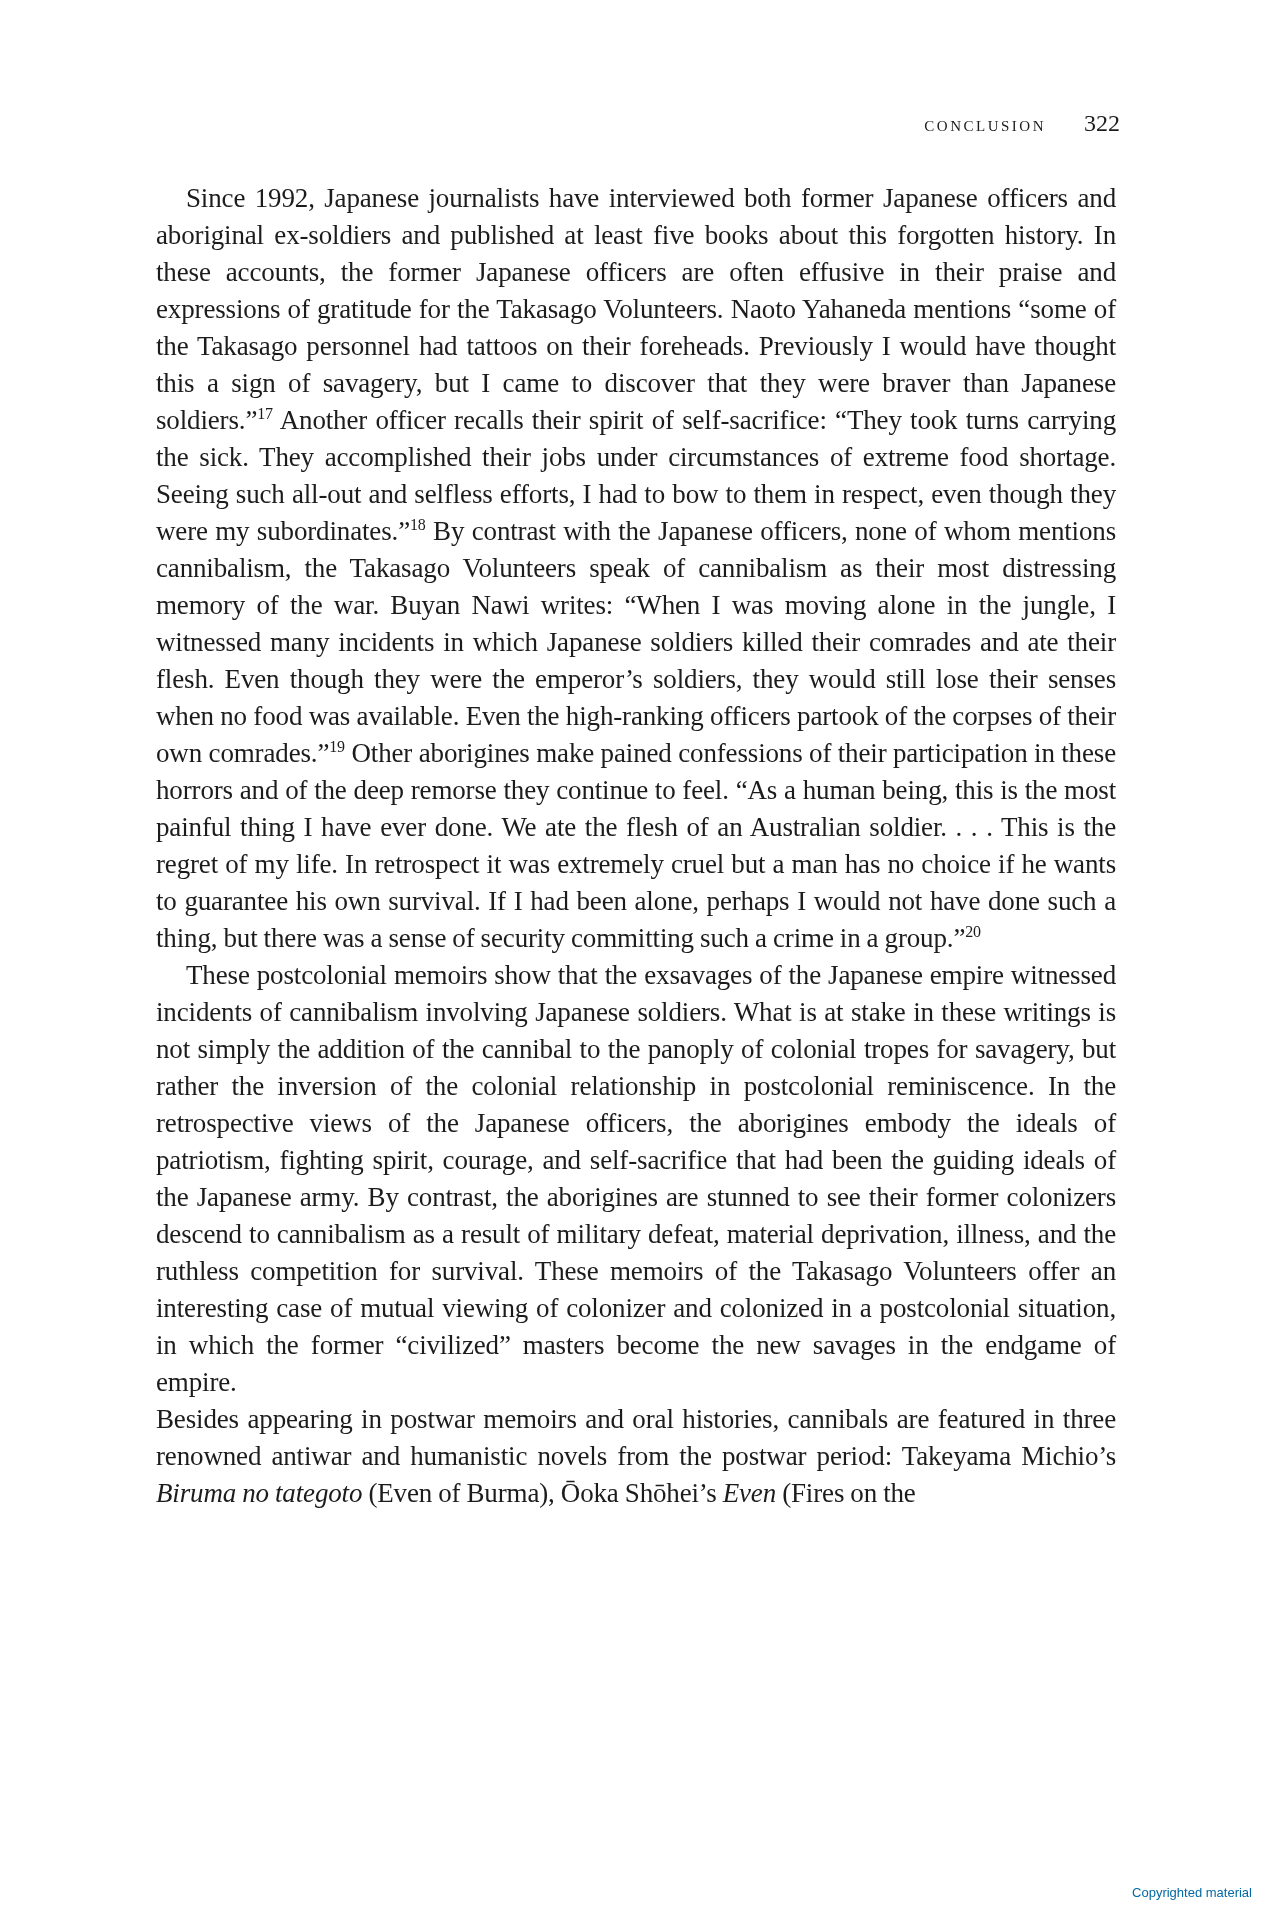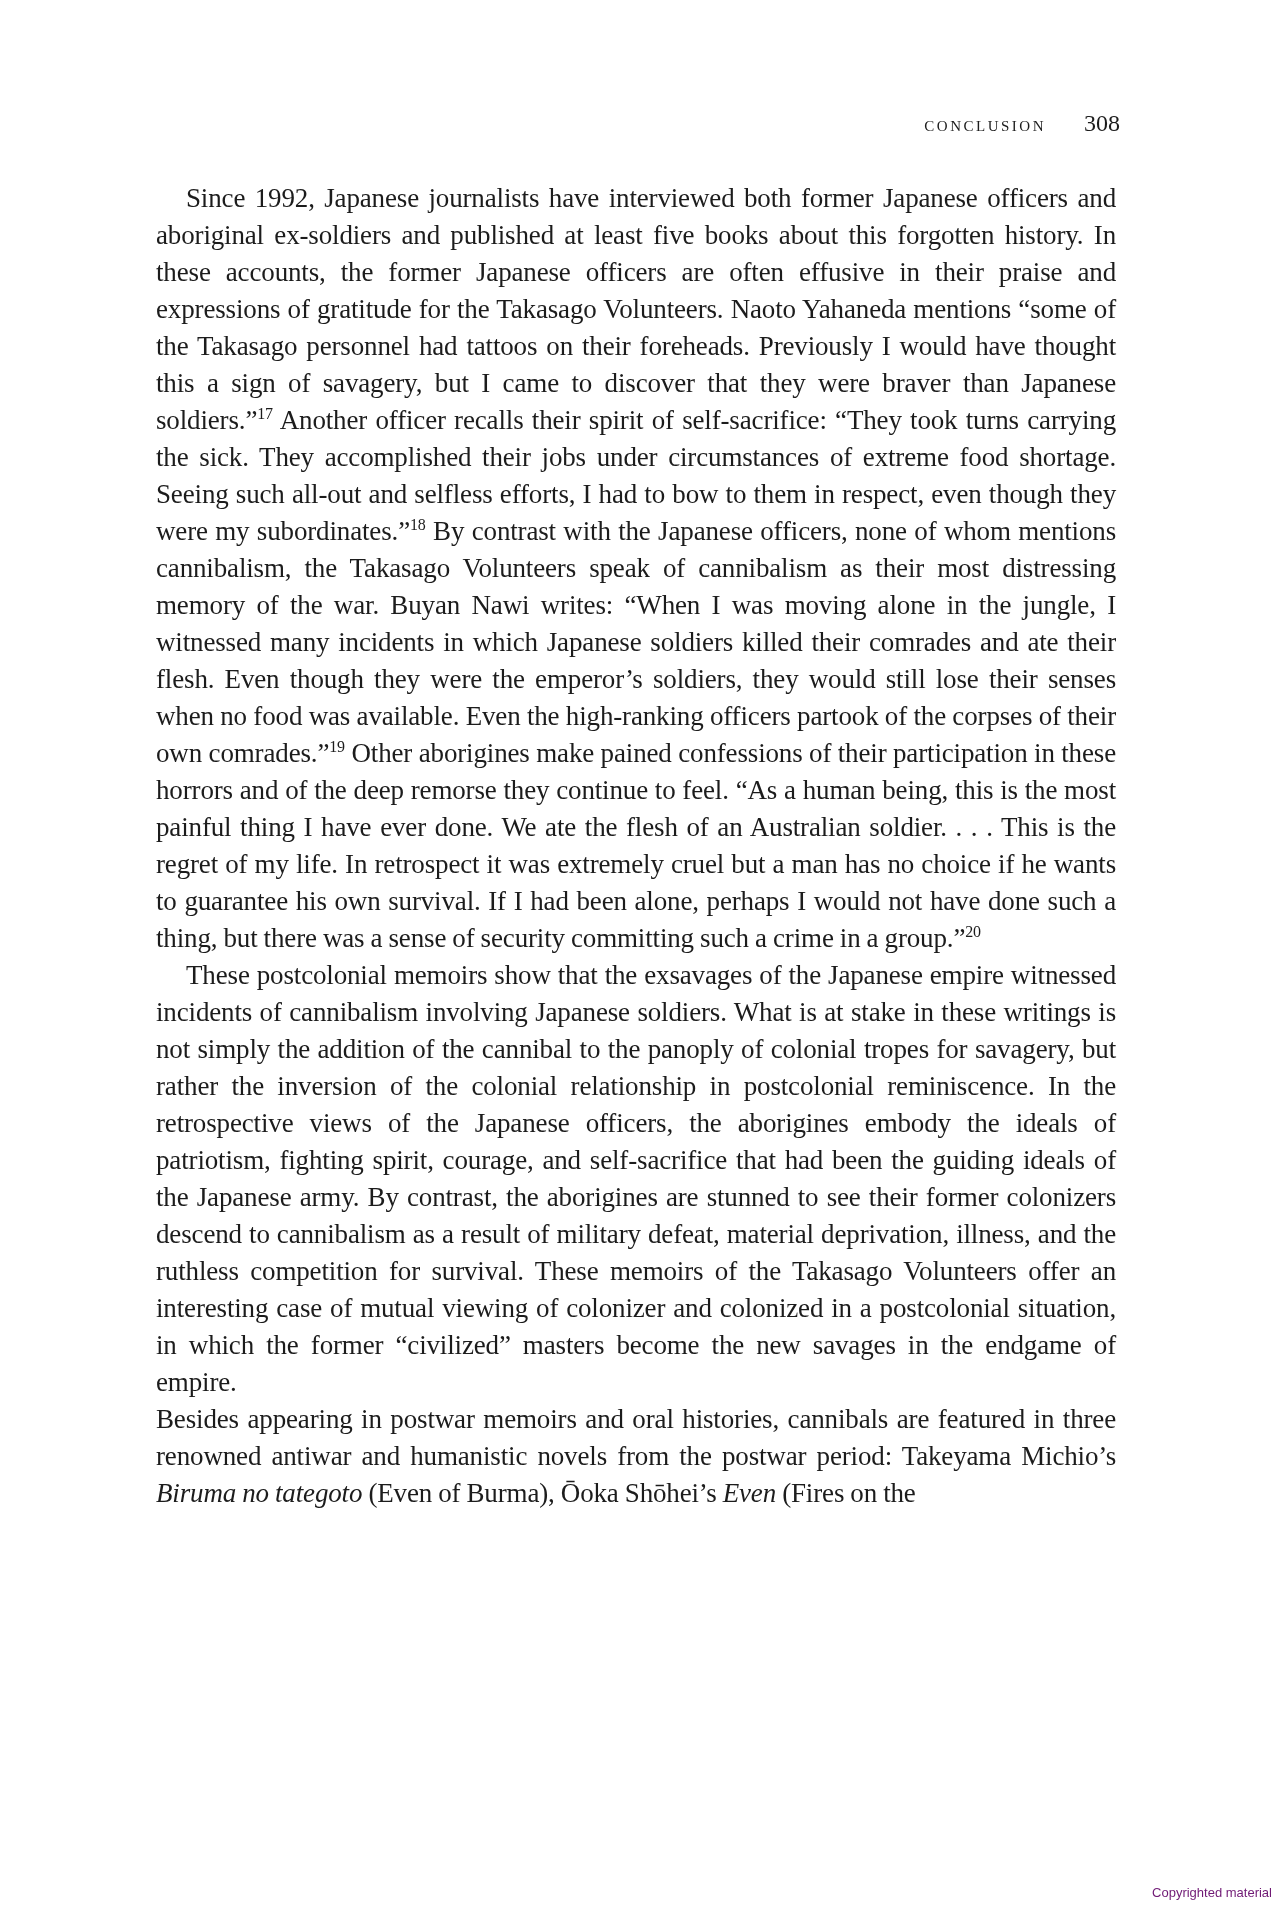--- a/index.html
+++ b/index.html
@@ -68,35 +68,35 @@
     letter-spacing: 3.2px;
     line-height: 37px;
     font-weight: normal;
   }
   .para.final {
     margin-top: 0;
   }
   em { font-style: italic; }
   .watermark {
     position: absolute;
-    right: 8px;
+    right: 28px;
     bottom: 20px;
     font-family: "Liberation Sans", "DejaVu Sans", sans-serif;
     font-size: 13px;
-    color: #701a75;
+    color: #0369a1;
   }
 </style>
 </head>
 <body>
 
 <div class="page">
 
   <div class="running-head">
     <span class="running-title">CONCLUSION</span>
-    <span class="page-number">308</span>
+    <span class="page-number">322</span>
   </div>
 
   <div class="column">
     <p class="para indent"><span>Since 1992, Japanese journalists have interviewed both former Japanese officers and aboriginal ex-soldiers and published at least five books about this forgotten his­tory. In these accounts, the former Japanese officers are often effusive in their praise and expressions of gratitude for the Takasago Volunteers. Naoto Yahaneda men­tions “some of the Takasago personnel had tattoos on their foreheads. Previously I would have thought this a sign of savagery, but I came to discover that they were braver than Japanese soldiers.”</span><sup>17</sup><span> Another officer recalls their spirit of self-sacrifice: “They took turns carrying the sick. They accomplished their jobs under circum­stances of extreme food shortage. Seeing such all-out and selfless efforts, I had to bow to them in respect, even though they were my subordinates.”</span><sup>18</sup><span> By contrast with the Japanese officers, none of whom mentions cannibalism, the Takasago Volun­teers speak of cannibalism as their most distressing memory of the war. Buyan Nawi writes: “When I was moving alone in the jungle, I witnessed many incidents in which Japanese soldiers killed their comrades and ate their flesh. Even though they were the emperor’s soldiers, they would still lose their senses when no food was avail­able. Even the high-ranking officers partook of the corpses of their own comrades.”</span><sup>19</sup><span> Other aborigines make pained confessions of their participation in these horrors and of the deep remorse they continue to feel. “As a human being, this is the most painful thing I have ever done. We ate the flesh of an Australian soldier. . . . This is the regret of my life. In retrospect it was extremely cruel but a man has no choice if he wants to guarantee his own survival. If I had been alone, perhaps I would not have done such a thing, but there was a sense of security committing such a crime in a group.”</span><sup>20</sup></p>
     <p class="para indent"><span>These postcolonial memoirs show that the exsavages of the Japanese empire wit­nessed incidents of cannibalism involving Japanese soldiers. What is at stake in these writings is not simply the addition of the cannibal to the panoply of colonial tropes for savagery, but rather the inversion of the colonial relationship in postcolonial reminiscence. In the retrospective views of the Japanese officers, the aborigines em­body the ideals of patriotism, fighting spirit, courage, and self-sacrifice that had been the guiding ideals of the Japanese army. By contrast, the aborigines are stunned to see their former colonizers descend to cannibalism as a result of military defeat, material deprivation, illness, and the ruthless competition for survival. These mem­oirs of the Takasago Volunteers offer an interesting case of mutual viewing of col­onizer and colonized in a postcolonial situation, in which the former “civilized” mas­ters become the new savages in the endgame of empire.</span></p>
     <p class="para final"><span>Besides appearing in postwar memoirs and oral histories, cannibals are featured in three renowned antiwar and humanistic novels from the postwar period: Takeyama Michio’s </span><em>Biruma no tategoto</em><span> (Even of Burma), Ōoka Shōhei’s </span><em>Even</em><span> (Fires on the</span></p>
   </div>
 
   <div class="watermark">Copyrighted material</div>
 </div>

